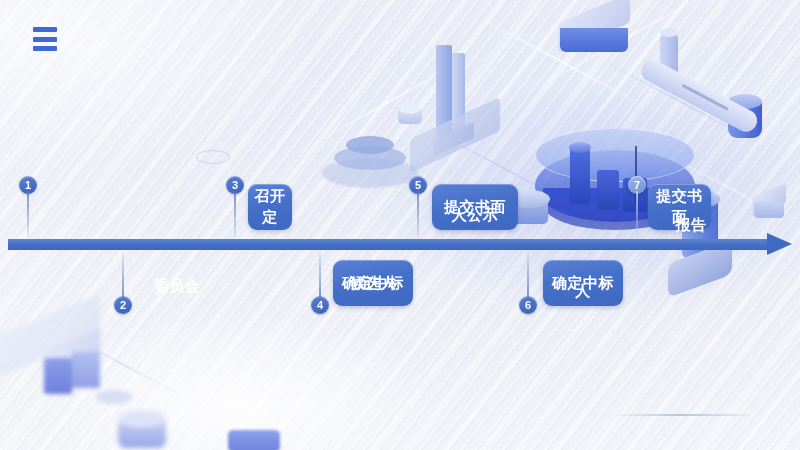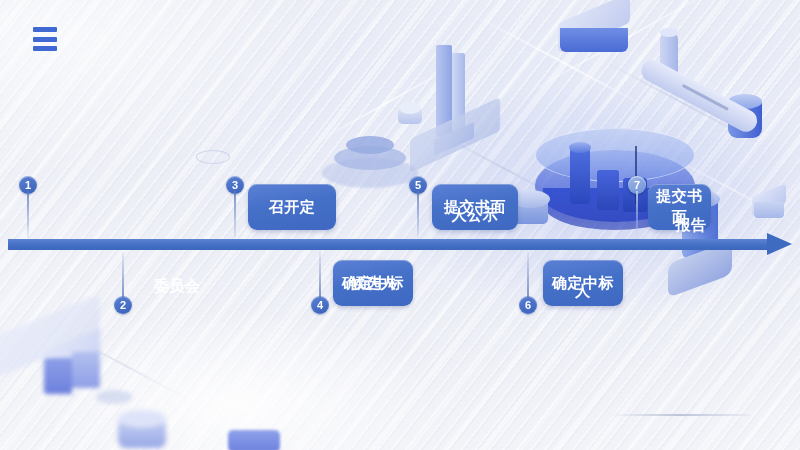--- a/index.html
+++ b/index.html
@@ -317,21 +317,21 @@
   </div>
   <div class="step-box" style="left:137px; top:260px; width:80px; height:46px; background:none; box-shadow:none;
               align-items:flex-end; padding-bottom:9px;">
     <span>委员会</span>
   </div>
 
   <div class="marker up" style="left:226px; top:176px; height:62px;">
     <div class="dot">3</div>
     <div class="stem" style="height:47px;"></div>
   </div>
-  <div class="step-box" style="left:248px; top:184px; width:88px; height:46px;">
+  <div class="step-box" style="left:248px; top:184px; width:44px; height:46px;">
     <span>召开定</span>
   </div>
 
   <div class="marker down" style="left:311px; top:252px; height:62px;">
     <div class="dot">4</div>
     <div class="stem" style="height:47px;"></div>
   </div>
   <div class="step-box" style="left:333px; top:260px; width:80px; height:46px;">
     <span>确定中标</span>
   </div>

